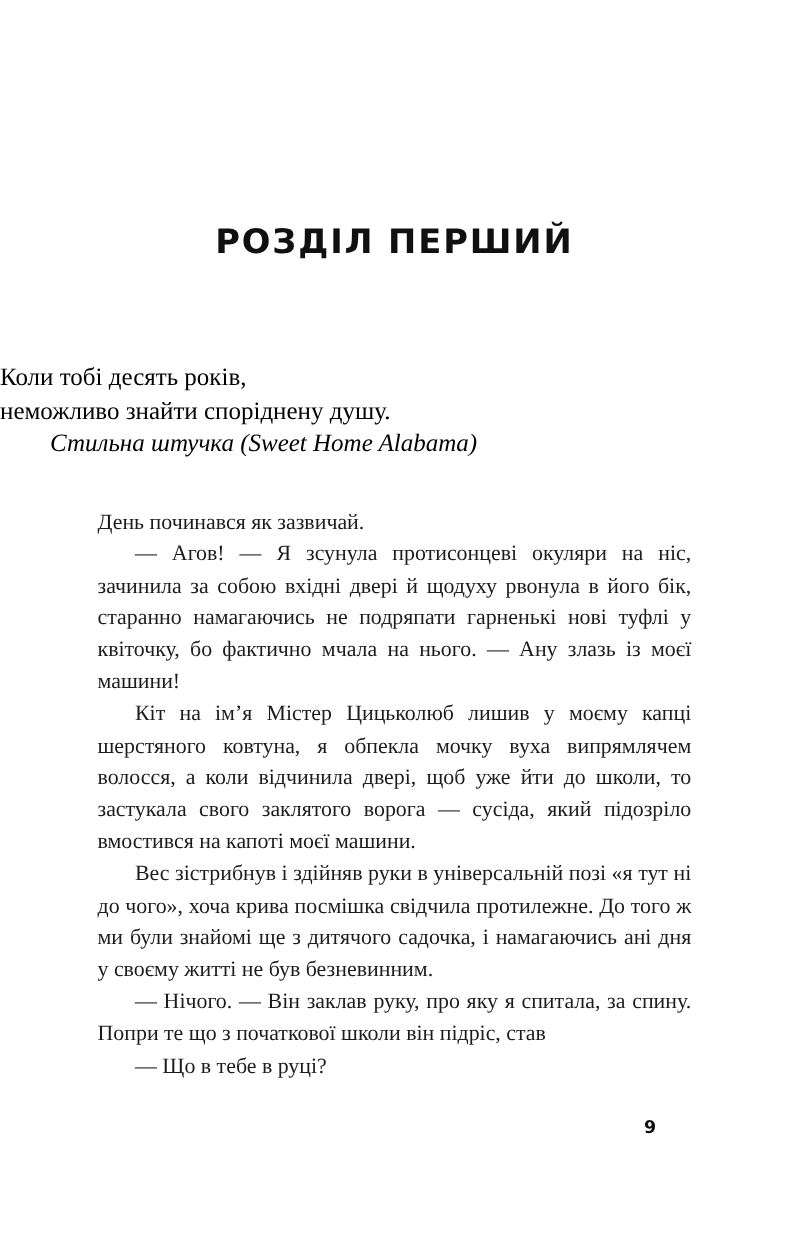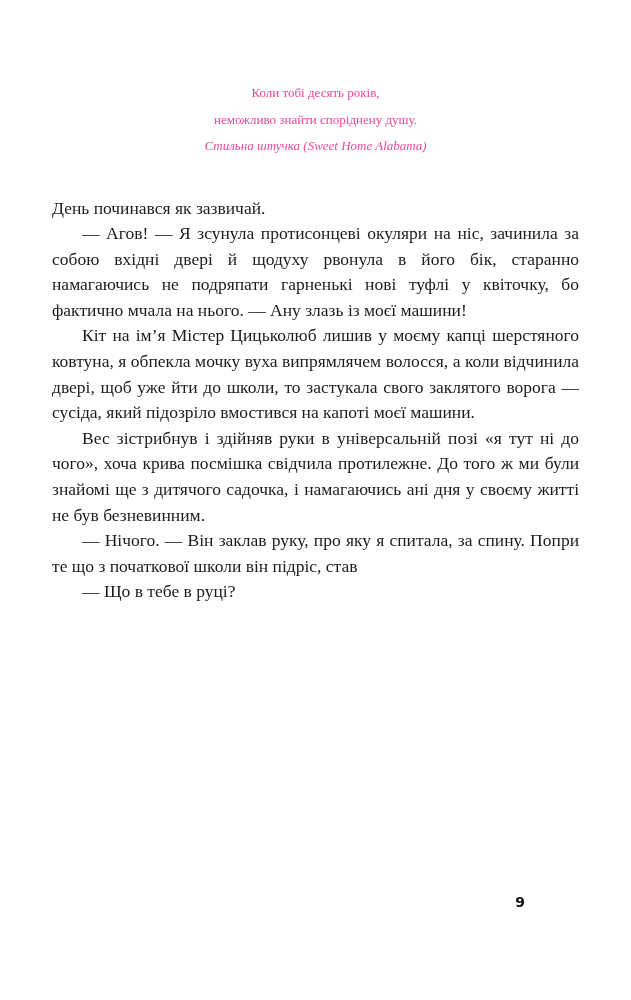--- a/index.html
+++ b/index.html
@@ -18,30 +18,30 @@
     margin-top: 178px;
     text-align: center;
     font-family: "DejaVu Sans", sans-serif;
     font-weight: bold;
     font-size: 27px;
     letter-spacing: 1.5px;
     color: #101010;
   }
   .epigraph {
     margin-top: 80px;
-    text-align: center;
-    font-size: 13px;
+    text-align: left;
+    font-size: 20px;
     line-height: 26.5px;
-    color: #ec4899;
+    color: #000000;
   }
   .epi-line { white-space: nowrap; }
-  .attribution { font-style: italic; }
+  .attribution { font-style: italic; margin-left: 40px; }
   .body-text {
     margin-top: 36px;
-    padding: 0 52px;
+    padding: 0 78px;
     text-align: justify;
     font-size: 17.5px;
     line-height: 25.6px;
   }
   .body-text p { text-indent: 30px; }
   .body-text p.no-indent { text-indent: 0; }
   .page-number {
     position: absolute;
     right: 106px;
     bottom: 90px;
@@ -49,20 +49,21 @@
     font-weight: bold;
     font-size: 14px;
     color: #101010;
   }
 </style>
 </head>
 <body>
 
 <div class="page">
 
+  <h1 class="chapter-title">РОЗДІЛ ПЕРШИЙ</h1>
 
   <div class="epigraph">
     <div>
         <div class="epi-line">Коли тобі десять років,</div>
         <div class="epi-line">неможливо знайти споріднену душу.</div>
       </div>
     <div class="attribution">Стильна штучка (Sweet Home Alabama)</div>
   </div>
 
   <div class="body-text">

